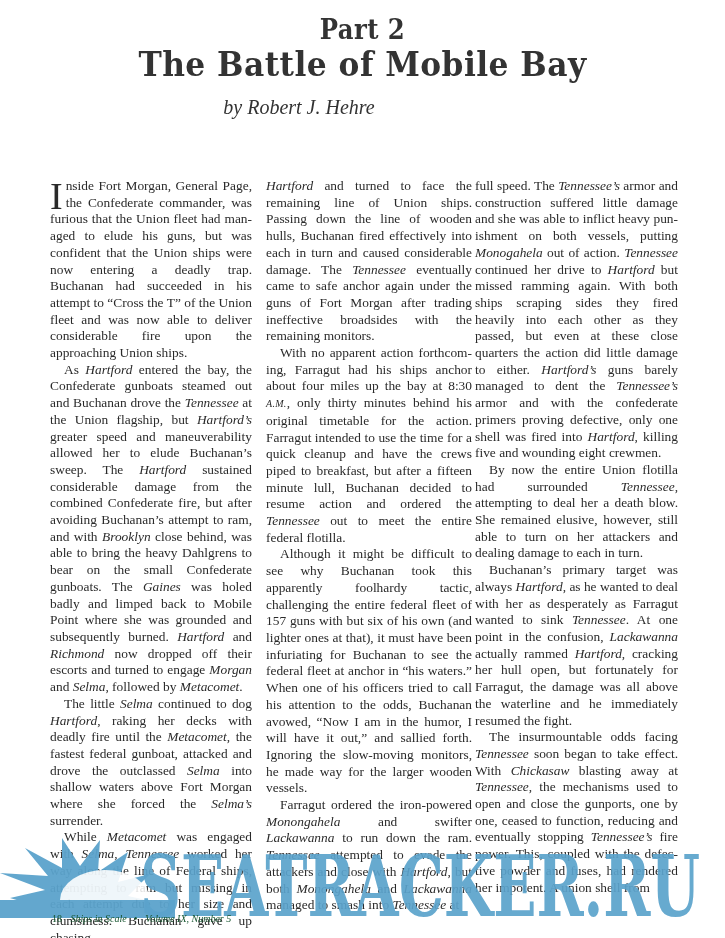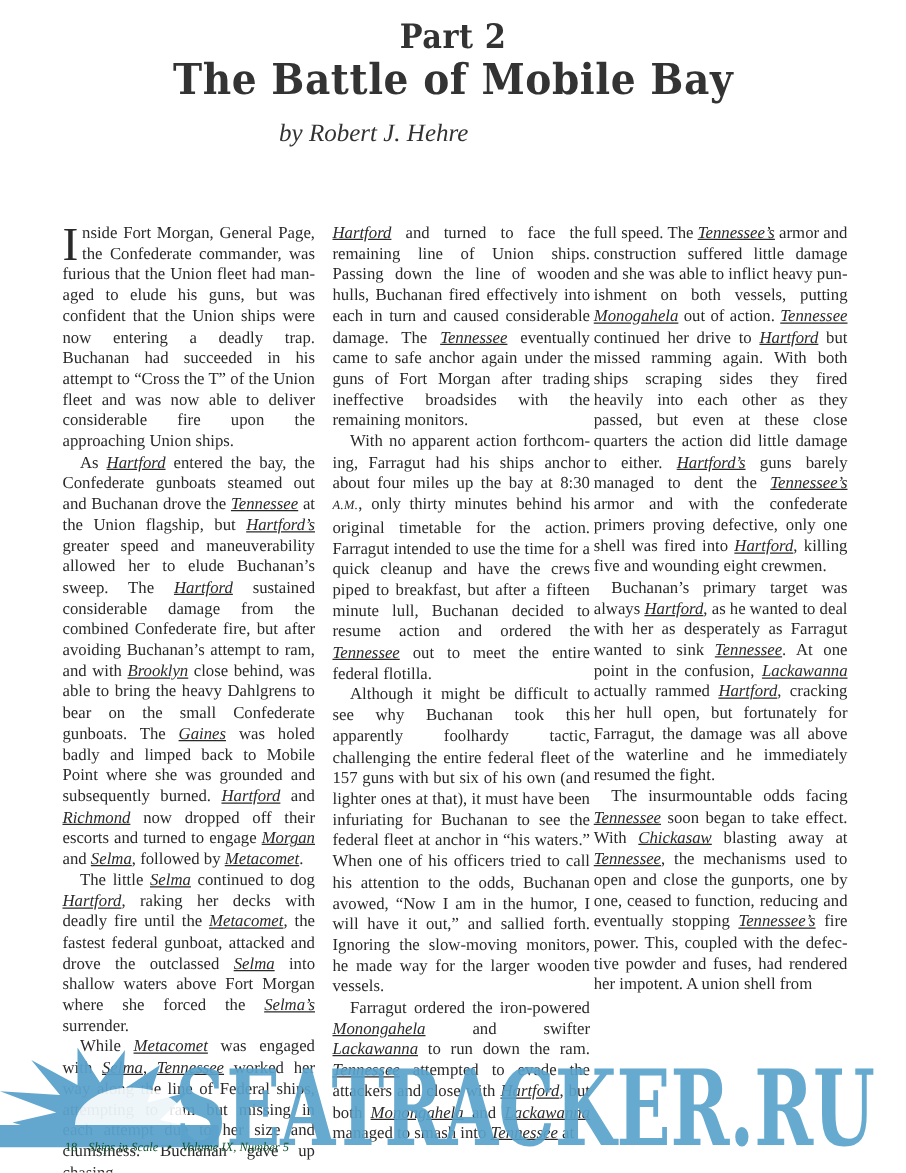--- a/index.html
+++ b/index.html
@@ -27,21 +27,21 @@
     font-family: "Liberation Serif", serif;
   }
   .col {
     position: absolute; top: 178px;
     font-size: 13.4px; line-height: 16.7px;
     text-align: justify; hyphens: manual;
   }
   .col p { margin: 0; text-indent: 14px; }
   .col p.first { text-indent: 0; }
   .col p.cont { text-indent: 0; }
-  .col i { font-style: italic; text-decoration: underline; }
+  .col i { font-style: italic; }
   .sc { font-size: 10px; letter-spacing: 0.3px; font-style: italic; }
   .dropcap {
     float: left; font-size: 38px; line-height: 30px;
     margin: 3px 3px 0 0; color: #2a2a2a;
   }
   #col1 { left: 50px; width: 202px; }
   #col2 { left: 266px; width: 206px; }
   #col3 { left: 475px; width: 203px; }
   .footer {
     position: absolute; left: 52px; top: 913px;
@@ -70,20 +70,21 @@
     <p><span>While <i>Metacomet</i> was engaged with <i>Selma</i>, <i>Tennessee</i> worked her way along the line of Federal ships, attempting to ram but missing in each attempt due to her size and clumsi­ness. Buchanan gave up chasing</span></p>
   </div>
 <div class="col" id="col2">
     <p class="cont"><span><i>Hartford</i> and turned to face the remaining line of Union ships. Passing down the line of wooden hulls, Buchanan fired effectively into each in turn and caused considerable dam­age. The <i>Tennessee</i> eventually came to safe anchor again under the guns of Fort Morgan after trading ineffective broadsides with the remaining moni­tors.</span></p>
     <p><span>With no apparent action forthcom­ing, Farragut had his ships anchor about four miles up the bay at 8:30 <span class="sc">A.M.</span>, only thirty minutes behind his original timetable for the action. Farragut intended to use the time for a quick cleanup and have the crews piped to breakfast, but after a fifteen minute lull, Buchanan decided to resume action and ordered the <i>Tennessee</i> out to meet the entire feder­al flotilla.</span></p>
     <p><span>Although it might be difficult to see why Buchanan took this apparently foolhardy tactic, challenging the entire federal fleet of 157 guns with but six of his own (and lighter ones at that), it must have been infuriating for Buchanan to see the federal fleet at anchor in “his waters.” When one of his officers tried to call his attention to the odds, Buchanan avowed, “Now I am in the humor, I will have it out,” and sallied forth. Ignoring the slow-moving monitors, he made way for the larger wooden vessels.</span></p>
     <p><span>Farragut ordered the iron-powered <i>Monongahela</i> and swifter <i>Lackawanna</i> to run down the ram. <i>Tennessee</i> attempted to evade the attackers and close with <i>Hartford</i>, but both <i>Monongahela</i> and <i>Lackawanna</i> managed to smash into <i>Tennessee</i> at</span></p>
   </div>
 <div class="col" id="col3">
     <p class="cont"><span>full speed. The <i>Tennessee’s</i> armor and construction suffered little damage and she was able to inflict heavy pun­ishment on both vessels, putting <i>Monogahela</i> out of action. <i>Tennessee</i> continued her drive to <i>Hartford</i> but missed ramming again. With both ships scraping sides they fired heavily into each other as they passed, but even at these close quarters the action did little damage to either. <i>Hartford’s</i> guns barely managed to dent the <i>Tennessee’s</i> armor and with the con­federate primers proving defective, only one shell was fired into <i>Hartford</i>, killing five and wounding eight crew­men.</span></p>
+    <p><span>By now the entire Union flotilla had surrounded <i>Tennessee</i>, attempting to deal her a death blow. She remained elusive, however, still able to turn on her attackers and dealing damage to each in turn.</span></p>
     <p><span>Buchanan’s primary target was always <i>Hartford</i>, as he wanted to deal with her as desperately as Farragut wanted to sink <i>Tennessee</i>. At one point in the confusion, <i>Lackawanna</i> actual­ly rammed <i>Hartford</i>, cracking her hull open, but fortunately for Farragut, the damage was all above the waterline and he immediately resumed the fight.</span></p>
     <p><span>The insurmountable odds facing <i>Tennessee</i> soon began to take effect. With <i>Chickasaw</i> blasting away at <i>Tennessee</i>, the mechanisms used to open and close the gunports, one by one, ceased to function, reducing and eventually stopping <i>Tennessee’s</i> fire power. This, coupled with the defec­tive powder and fuses, had rendered her impotent. A union shell from</span></p>
   </div>
 
 <svg class="watermark" viewBox="0 0 725 80" preserveAspectRatio="none">
   <g fill="#5ba3cc" opacity="0.95">
     <polygon points="60,75 10,60 45,52 0,35 48,38 25,10 62,30 62,0 80,28 100,2 98,34 128,14 118,44 150,36 128,58 160,65 120,70"></polygon>
     <rect x="0" y="62" width="175" height="18" fill="#5ba3cc"></rect>
     <path d="M60,62 A45,30 0 0 1 150,62 Z" fill="#ffffff" opacity="0.9"></path>
   </g>

